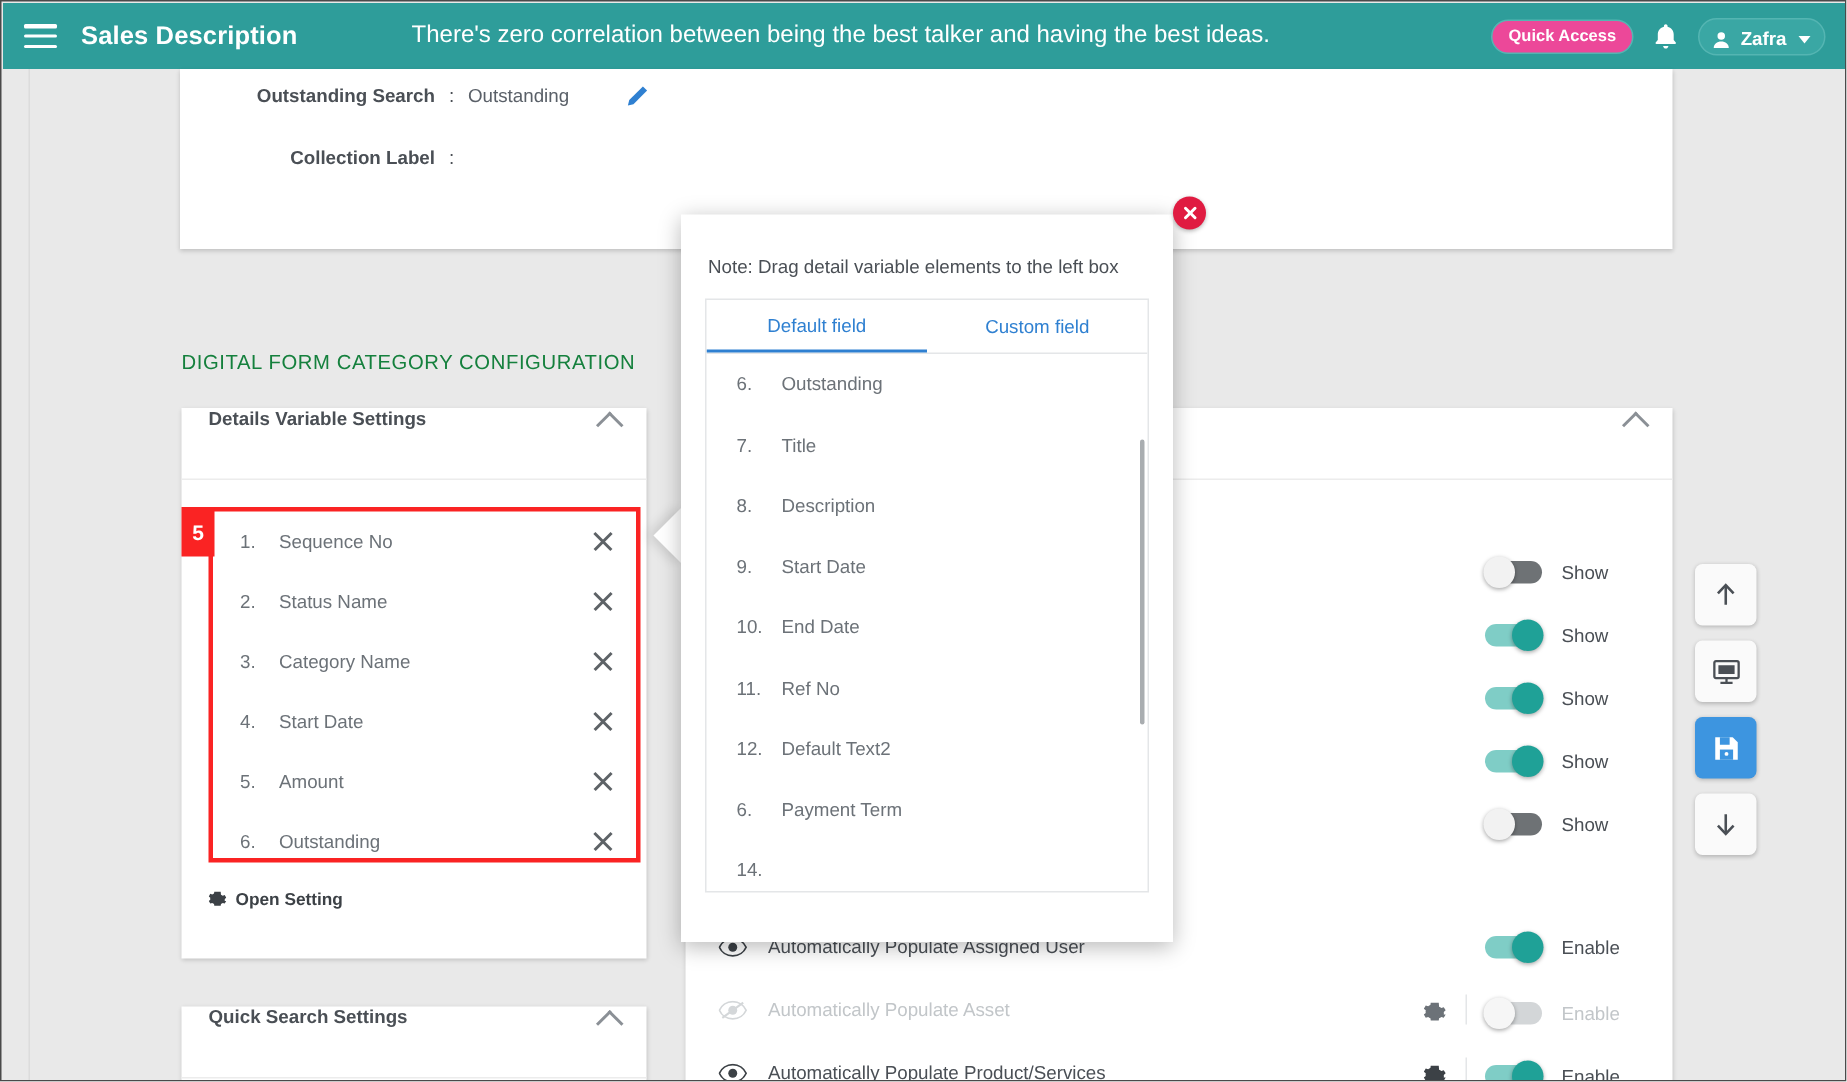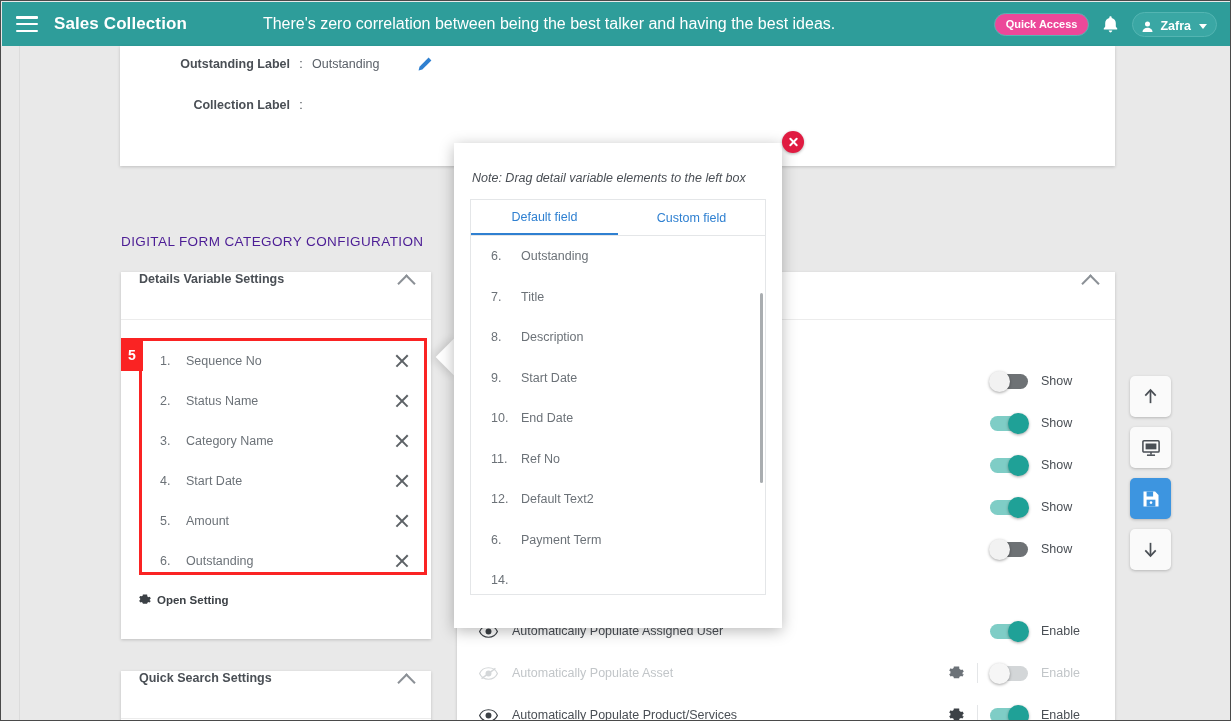--- a/index.html
+++ b/index.html
@@ -99,21 +99,21 @@
     font-size: 12.5px; font-weight: bold; color: #4a4f55;
     text-align: right; width: 150px;
   }
   .lbl-colon { width: 22px; text-align: center; font-size: 12.5px; color: #4a4f55; }
   .lbl-val { font-size: 12.5px; color: #5a6068; min-width: 105px; }
   .pencil { cursor: pointer; display: inline-flex; }
 
   
   .sectioncap {
     position: absolute; left: 119px; top: 188px;
-    font-size: 13.5px; color: #4c1d95; letter-spacing: .4px;
+    font-size: 13.5px; color: #15803d; letter-spacing: .4px;
   }
 
   
   .panel {
     position: absolute;
     background: #ffffff;
     box-shadow: 0 1px 3px rgba(0,0,0,.18);
   }
   .panel-head {
     height: 48px;
@@ -208,35 +208,35 @@
   }
   .toggle.on  { background: #7fcdc6; }
   .toggle.on .knob  { right: -1px; background: #1fa197; }
   .toggle.off { background: #6e7275; }
   .toggle.off .knob { left: -1px; background: #f2f2f2; }
   .toggle.dim { background: #d3d6d8; }
   .toggle.dim .knob { left: -1px; background: #f6f6f6; }
   .toglabel { font-size: 12.5px; color: #4a4f55; width: 54px; }
   .toglabel.dimtxt { color: #c2c6c9; }
   .togrow-right {
-    margin-left: auto; display: flex; align-items: center;
+    margin-left: auto; display: flex; align-items: flex-end;
   }
   .divider-v { width: 1px; height: 20px; background: #e4e6e8; margin: 0 12px 0 4px; }
 
   
   .popup {
     position: absolute; left: 452px; top: 97px;
     width: 328px; height: 485px;
     background: #ffffff;
     box-shadow: 0 3px 14px rgba(0,0,0,.28);
     z-index: 40;
   }
   .popup-note {
     padding: 28px 24px 14px 18px;
-    font-size: 12.5px; font-style: italic; color: #4a4f55;
+    font-size: 12.5px; color: #4a4f55;
   }
   .popup-inner {
     margin: 0 16px;
     border: 1px solid #e4e6e8;
     height: 396px;
     position: relative;
     overflow: hidden;
   }
   .tabs { display: flex; height: 36px; border-bottom: 1px solid #e4e6e8; }
   .tab {
@@ -304,21 +304,21 @@
 <body>
 
 <div id="root">
 
   <div class="topbar">
     <div class="hamburger">
       <i></i>
         <i></i>
         <i></i>
     </div>
-    <div class="brand">Sales Collection</div>
+    <div class="brand">Sales Description</div>
     <div class="tagline">There's zero correlation between being the best talker and having the best ideas.</div>
 
     <div class="topbar-right">
       <div class="pill">Quick Access</div>
       <div class="bell">
         <svg width="17" height="19" viewBox="0 0 17 19">
           <path d="M8.5 1.2c-.7 0-1.2.5-1.2 1.2v.5C4.9 3.4 3.2 5.5 3.2 8v3.6L1.8 13.4c-.3.4 0 1 .5 1h12.4c.5 0 .8-.6.5-1l-1.4-1.8V8c0-2.5-1.7-4.6-4.1-5.1v-.5c0-.7-.5-1.2-1.2-1.2z" fill="#ffffff"></path>
           <path d="M6.7 15.6c.2 1.1 1 1.8 1.8 1.8s1.6-.7 1.8-1.8z" fill="#ffffff"></path>
         </svg>
       </div>
@@ -331,21 +331,21 @@
         <span class="caret-dn"></span>
       </div>
     </div>
   </div>
 
   <div class="page">
     <div class="leftrail"></div>
 
     <div class="topcard">
       <div class="lblrow" style="left:20px; top:10px;">
-        <span class="lbl-key">Outstanding Label</span>
+        <span class="lbl-key">Outstanding Search</span>
         <span class="lbl-colon">:</span>
         <span class="lbl-val">Outstanding</span>
         <span class="pencil">
           <svg width="16" height="16" viewBox="0 0 16 16">
             <path d="M11.6 1.6 14.4 4.4 5.3 13.5 1.6 14.4 2.5 10.7z" fill="#2f80d1"></path>
           </svg>
         </span>
       </div>
       <div class="lblrow" style="left:20px; top:52px;">
         <span class="lbl-key">Collection Label</span>

